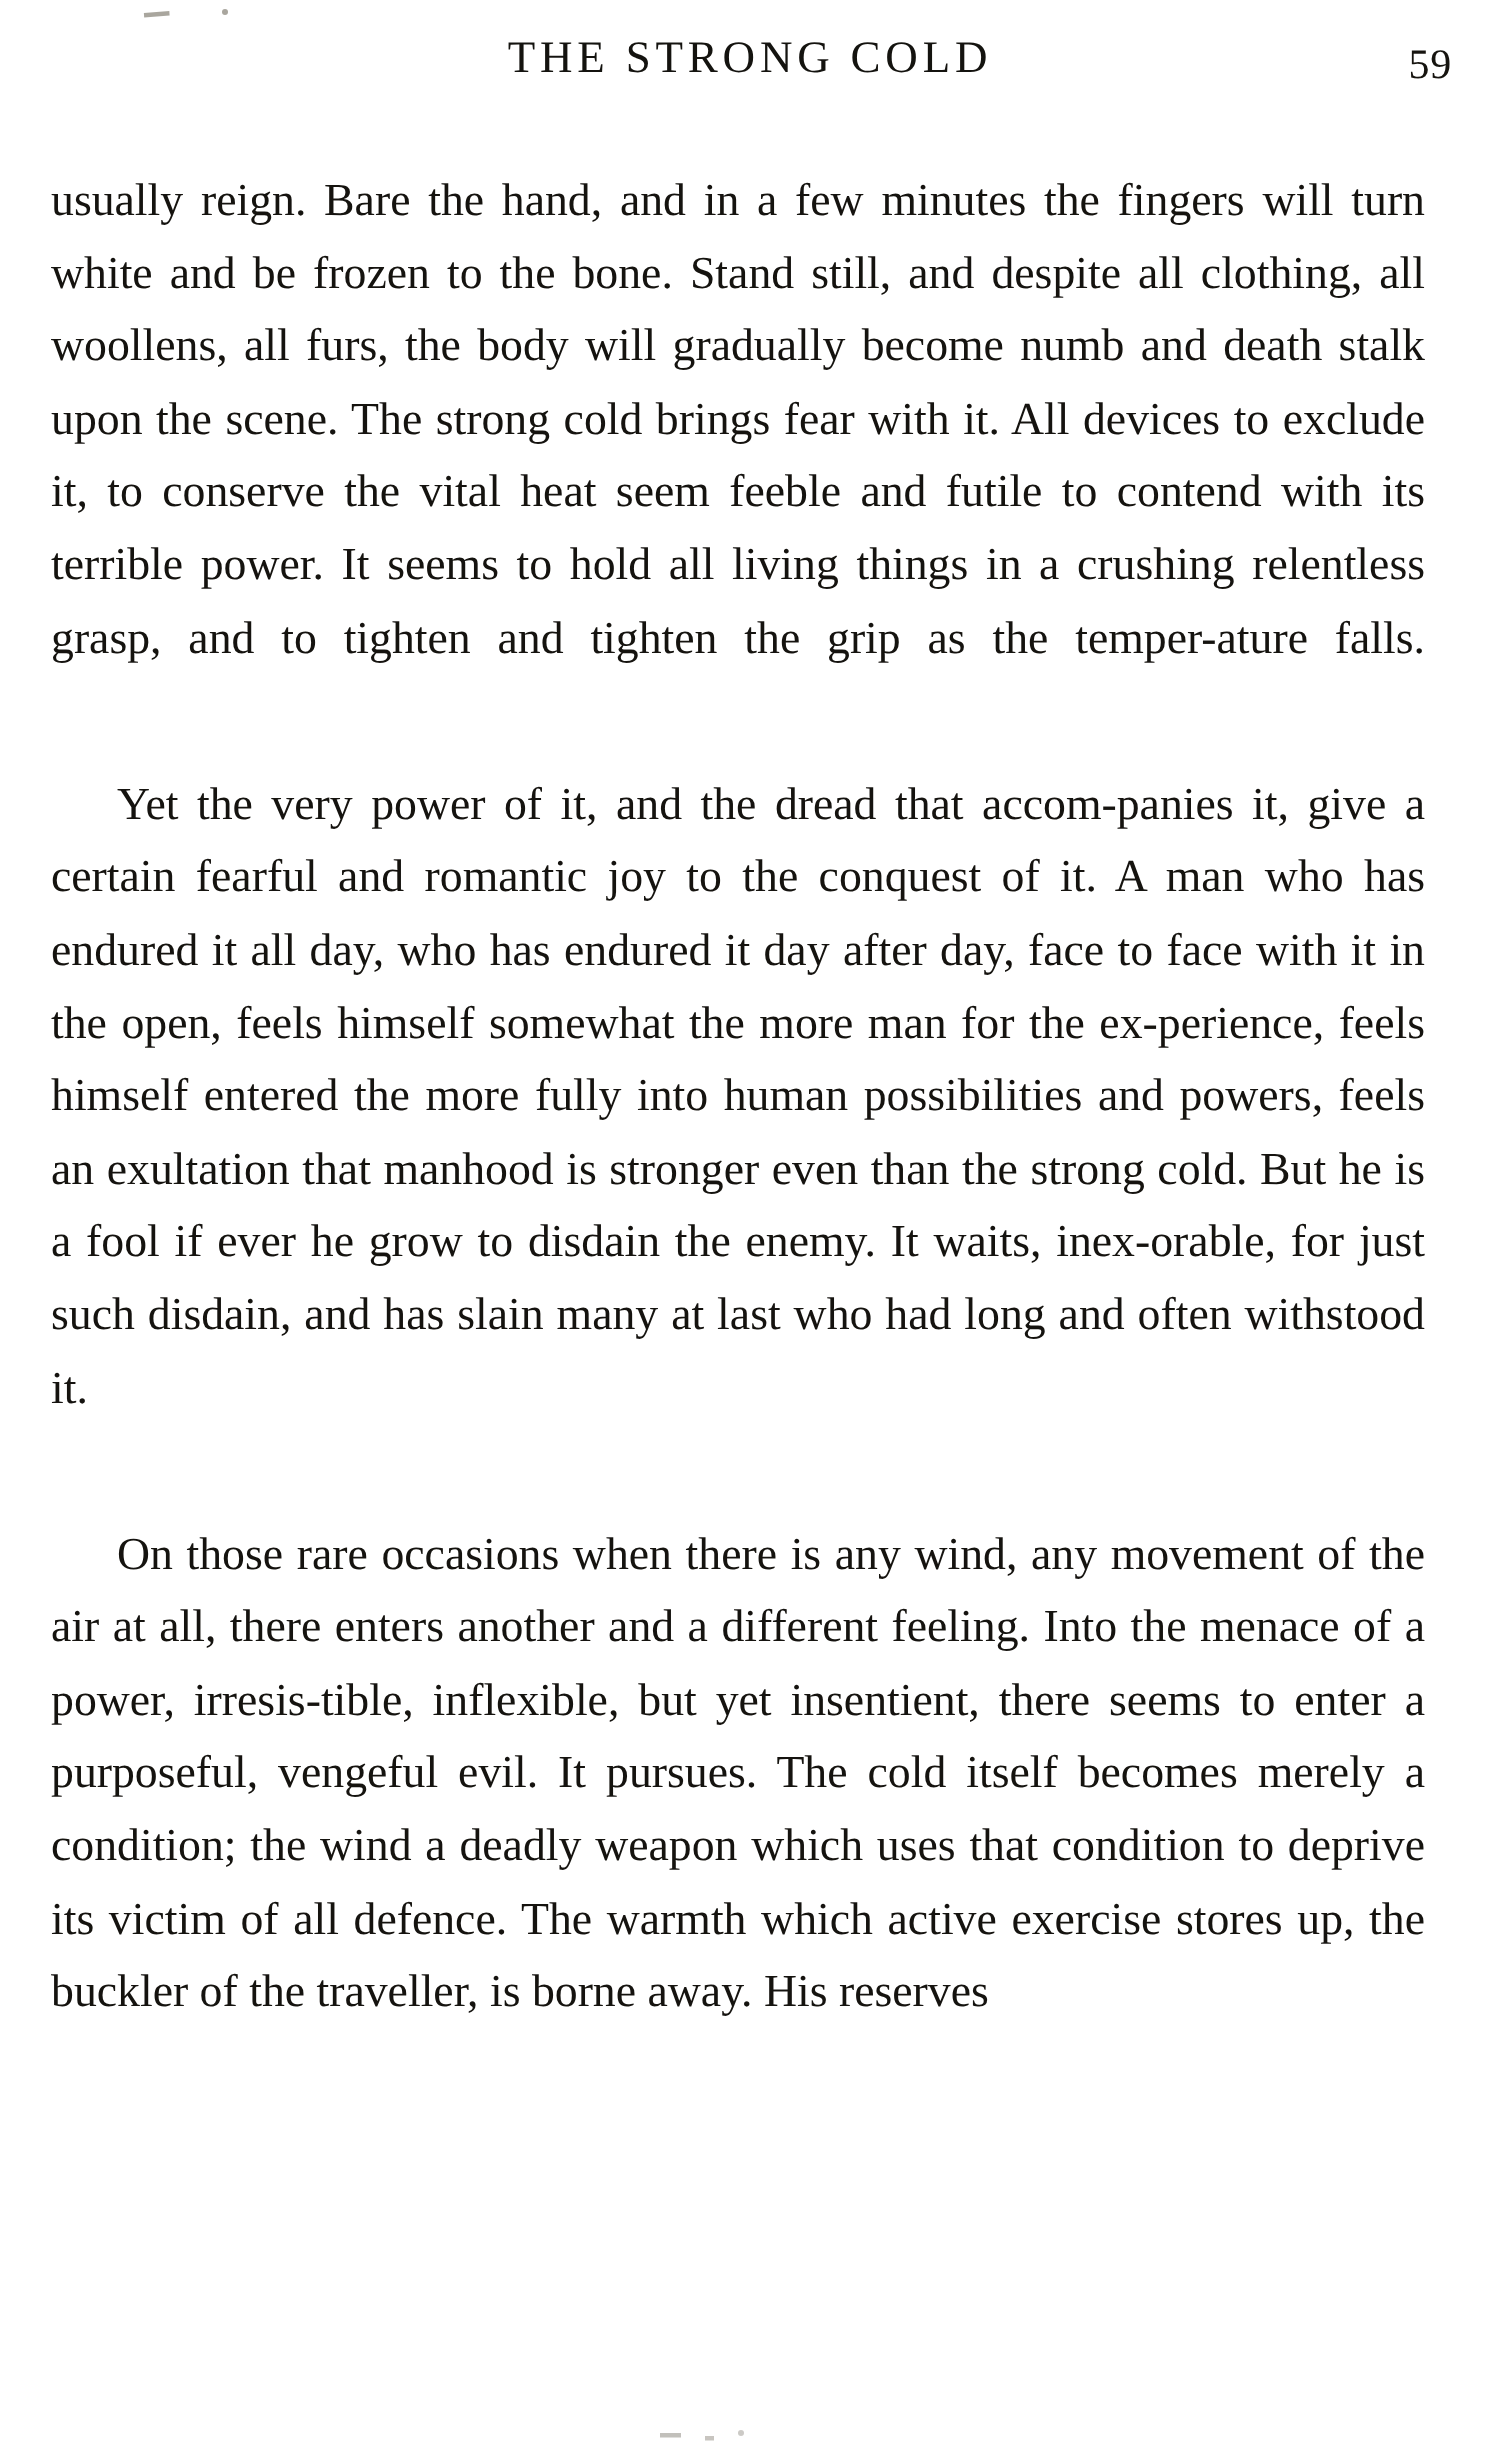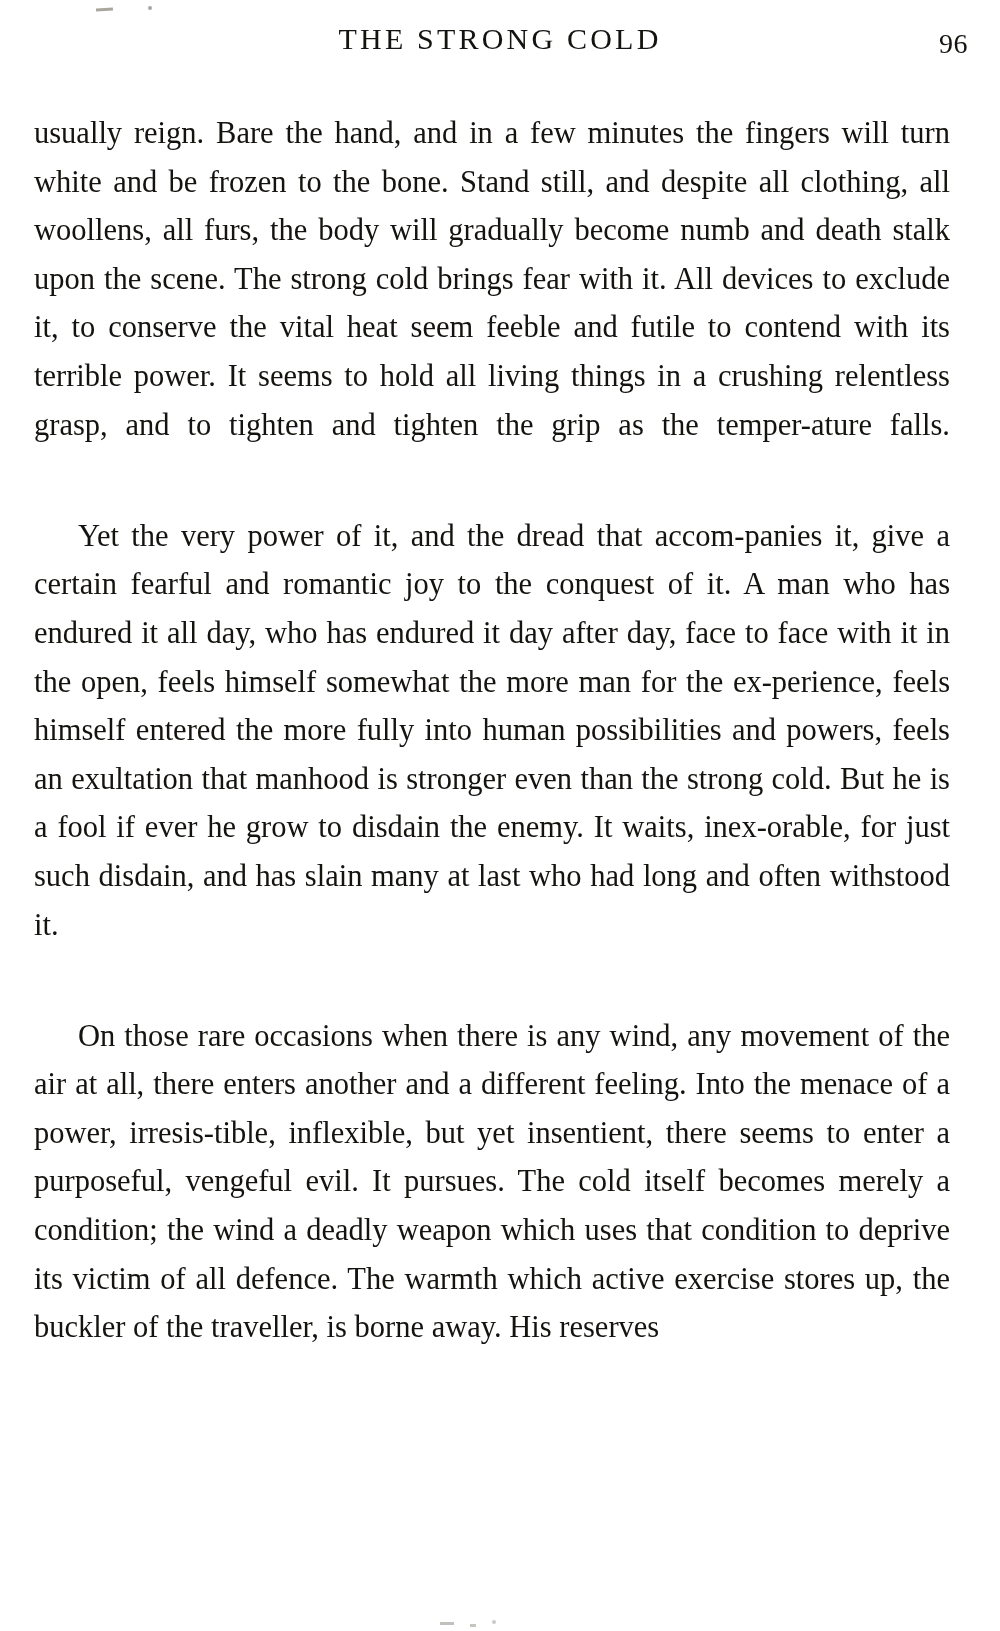--- a/index.html
+++ b/index.html
@@ -96,21 +96,21 @@
 </head>
 <body>
 
 <div class="page">
 
   <div class="speck speck-a"></div>
   <div class="speck speck-b"></div>
 
   <div class="header">
     <div class="header-title">THE  STRONG  COLD</div>
-    <div class="folio">96</div>
+    <div class="folio">59</div>
   </div>
 
   <div class="body-text">
     <p>usually reign.   Bare the hand, and in a few minutes the fingers will turn white and be frozen to the bone.   Stand still, and despite all clothing, all woollens, all furs, the body will gradually become numb and death stalk upon the scene.  The strong cold brings fear with it.   All devices to exclude it, to conserve the vital heat seem feeble and futile to contend with its terrible power.   It seems to hold all living things in a crushing relentless grasp, and to tighten and tighten the grip as the temper-ature falls.</p>
     <p class="indent">Yet the very power of it, and the dread that accom-panies it, give a certain fearful and romantic joy to the conquest of it.   A man who has endured it all day, who has endured it day after day, face to face with it in the open, feels himself somewhat the more man for the ex-perience, feels himself entered the more fully into human possibilities and powers, feels an exultation that manhood is stronger even than the strong cold.   But he is a fool if ever he grow to disdain the enemy.   It waits, inex-orable, for just such disdain, and has slain many at last who had long and often withstood it.</p>
     <p class="indent last-full">On those rare occasions when there is any wind, any movement of the air at all, there enters another and a different feeling.   Into the menace of a power, irresis-tible, inflexible, but yet insentient, there seems to enter a purposeful, vengeful evil.   It pursues.   The cold itself becomes merely a condition; the wind a deadly weapon which uses that condition to deprive its victim of all defence.   The warmth which active exercise stores up, the buckler of the traveller, is borne away.   His reserves</p>
   </div>
 
   <div class="speck speck-c"></div>
   <div class="speck speck-d"></div>

